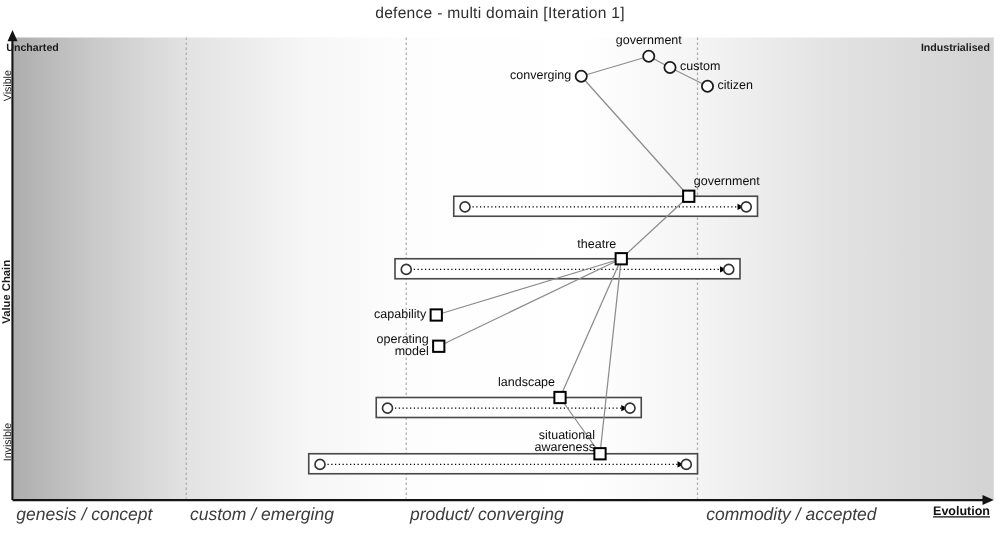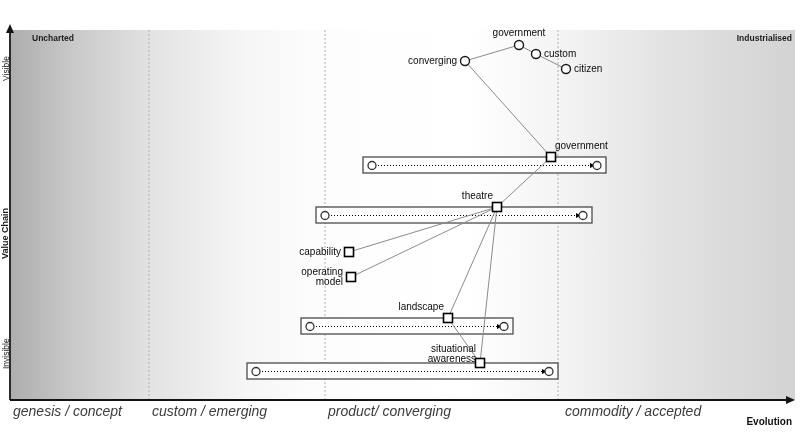--- a/index.html
+++ b/index.html
@@ -5,34 +5,35 @@
   html,body{margin:0;padding:0;background:#ffffff;}
   #stage{position:relative;width:800px;height:433px;overflow:hidden;background:#fff;
          font-family:"Liberation Sans",sans-serif;}
   .map-bg{position:absolute;left:11px;top:30px;width:784px;height:370px;
     background:linear-gradient(90deg,#aeaeae 0%,#c9c9c9 8%,#e3e3e3 18%,#f6f6f6 30%,
       #fdfdfd 40%,#ffffff 58%,#f4f4f4 70%,#e2e2e2 84%,#d3d3d3 100%);}
   svg.overlay{position:absolute;left:0;top:0;}
   .title{position:absolute;top:3px;left:0;width:800px;text-align:center;
          font-size:12.5px;color:#2f2f2f;letter-spacing:.2px;}
   .corner{position:absolute;top:33px;font-size:8.5px;font-weight:bold;color:#1c1c1c;}
-  .corner.tl{left:32px;text-align:right;}
+  .corner.tl{left:5px;text-align:right;}
   .corner.tr{right:8px;}
   .vlabel{position:absolute;transform:rotate(-90deg);transform-origin:0 0;
           font-size:8.5px;color:#1c1c1c;white-space:nowrap;}
   .vlabel.bold{font-weight:bold;font-size:9px;}
   .stage-label{position:absolute;top:403px;font-style:italic;font-size:14px;color:#3c3c3c;white-space:nowrap;text-align:center;}
-  .evo-label{position:absolute;top:416px;right:8px;font-weight:bold;font-size:10px;color:#111;}
+  .evo-label{position:absolute;top:404px;right:8px;font-weight:bold;font-size:10px;color:#111;text-decoration:underline;}
   .node-label{position:absolute;font-family:Liberation Sans, sans-serif;font-size:10px;
               line-height:10px;color:#0c0c0c;white-space:pre;}
 </style>
 </head>
 <body>
 
 <div id="stage">
+  <div class="title">defence - multi domain [Iteration 1]</div>
   <div class="map-bg"></div>
 
   <div class="corner tl">Uncharted</div>
   <div class="corner tr">Industrialised</div>
 
   <div class="vlabel" style="left:1px;top:81px;">Visible</div>
   <div class="vlabel bold" style="left:0px;top:259px;">Value Chain</div>
   <div class="vlabel" style="left:1px;top:369px;">Invisible</div>
 
   <div class="evo-label">Evolution</div>

